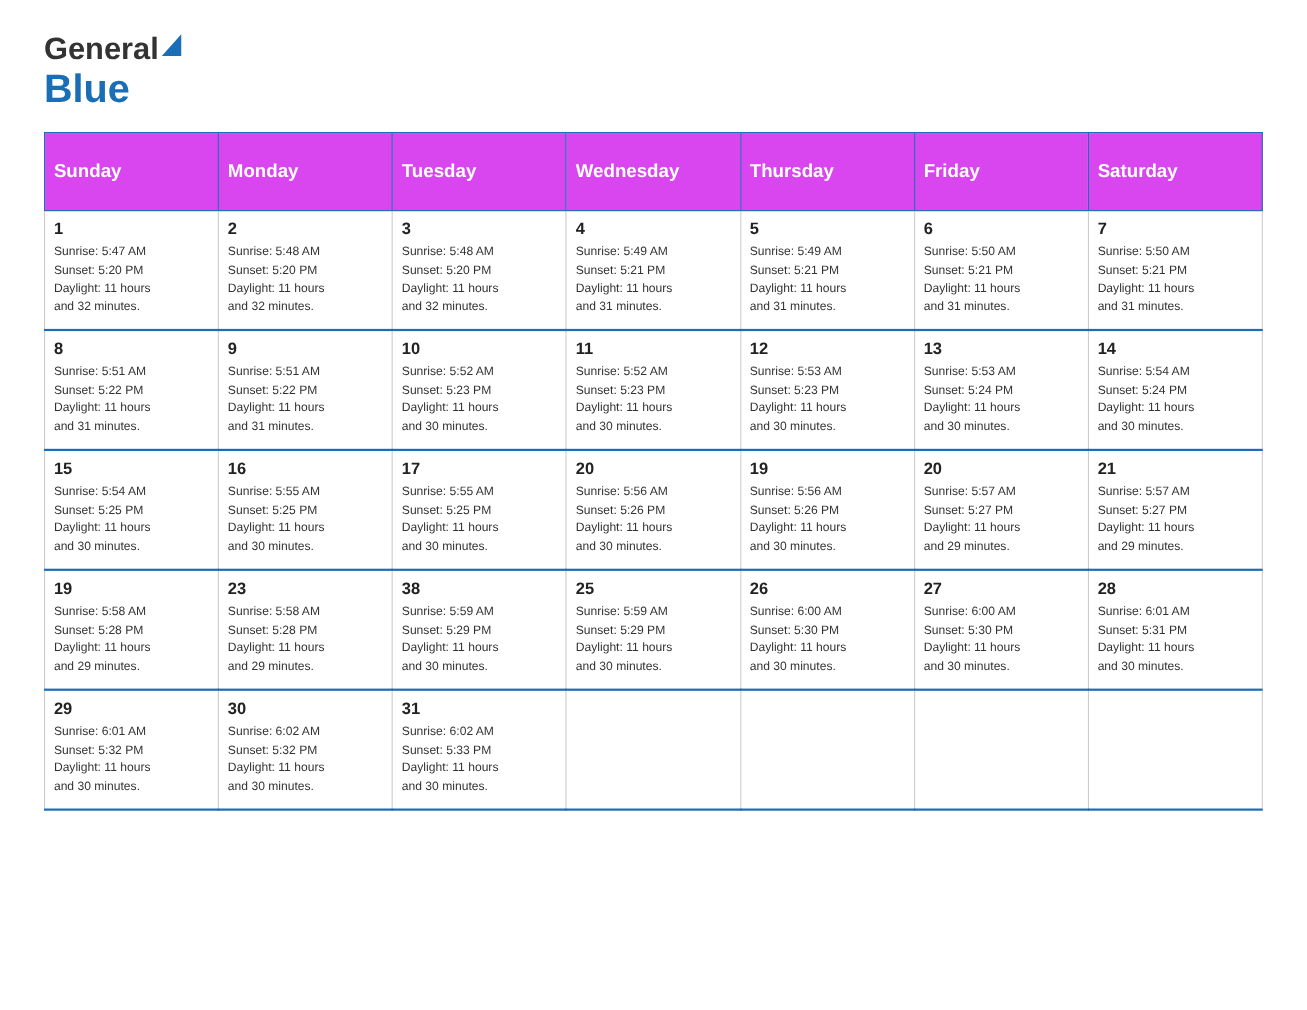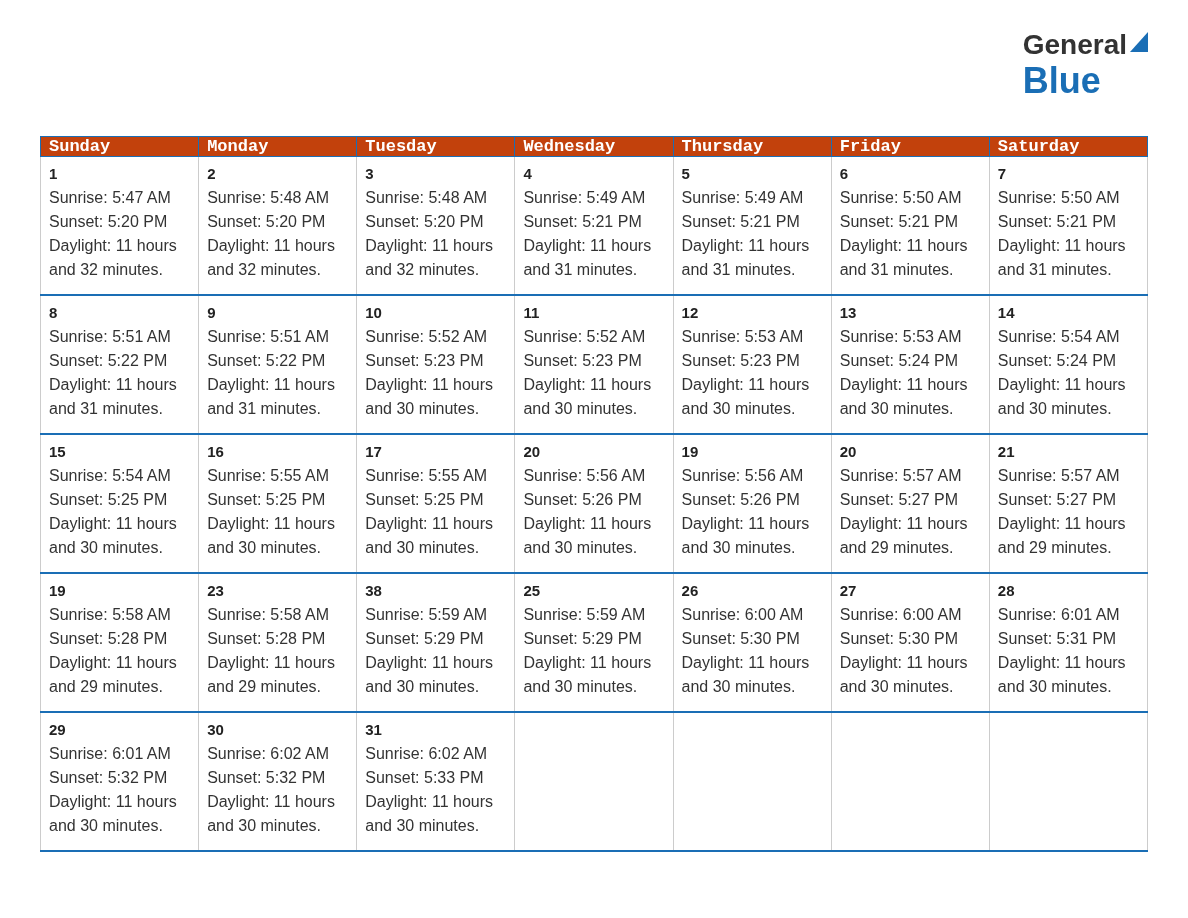--- a/index.html
+++ b/index.html
@@ -5,23 +5,23 @@
     * { box-sizing: border-box; margin: 0; padding: 0; }
     body {
       font-family: Arial, sans-serif;
       background: #fff;
       padding: 30px 40px;
       width: 1188px;
       min-height: 918px;
     }
     .header {
       display: flex;
-      justify-content: flex-end;
+      justify-content: flex-start;
       align-items: flex-start;
-      margin-bottom: 36px;
+      margin-bottom: 20px;
     }
     .logo {
       display: flex;
       align-items: center;
     }
     .title-block {
       text-align: right;
     }
     .calendar-title {
       font-size: 52px;
@@ -33,28 +33,27 @@
       font-size: 22px;
       color: #555;
       margin-top: 4px;
     }
     table {
       width: 100%;
       border-collapse: collapse;
       table-layout: fixed;
     }
     thead tr th {
-      background-color: #c2410c;
+      background-color: #d946ef;
       color: #fff;
       font-size: 17px;
       font-weight: bold;
-      padding: 0 8px;
+      padding: 25px 8px;
       text-align: left;
       border: 1px solid #1a6eb5;
-      font-family: Liberation Mono, monospace;
     }
     tbody tr {
       border-bottom: 2px solid #1a6eb5;
     }
     tbody tr td {
       vertical-align: top;
       padding: 8px 8px 12px 8px;
       border-left: 1px solid #ccc;
       border-right: 1px solid #ccc;
       font-size: 13px;
@@ -66,21 +65,21 @@
       border-left: 1px solid #ccc;
     }
     .day-number {
       font-size: 15px;
       font-weight: bold;
       color: #222;
       margin-bottom: 4px;
       display: block;
     }
     .day-info {
-      font-size: 16px;
+      font-size: 11px;
       line-height: 1.5;
       color: #333;
     }
     .empty-cell {
       background: #fff;
     }
   </style>
 </head>
 <body>
 

